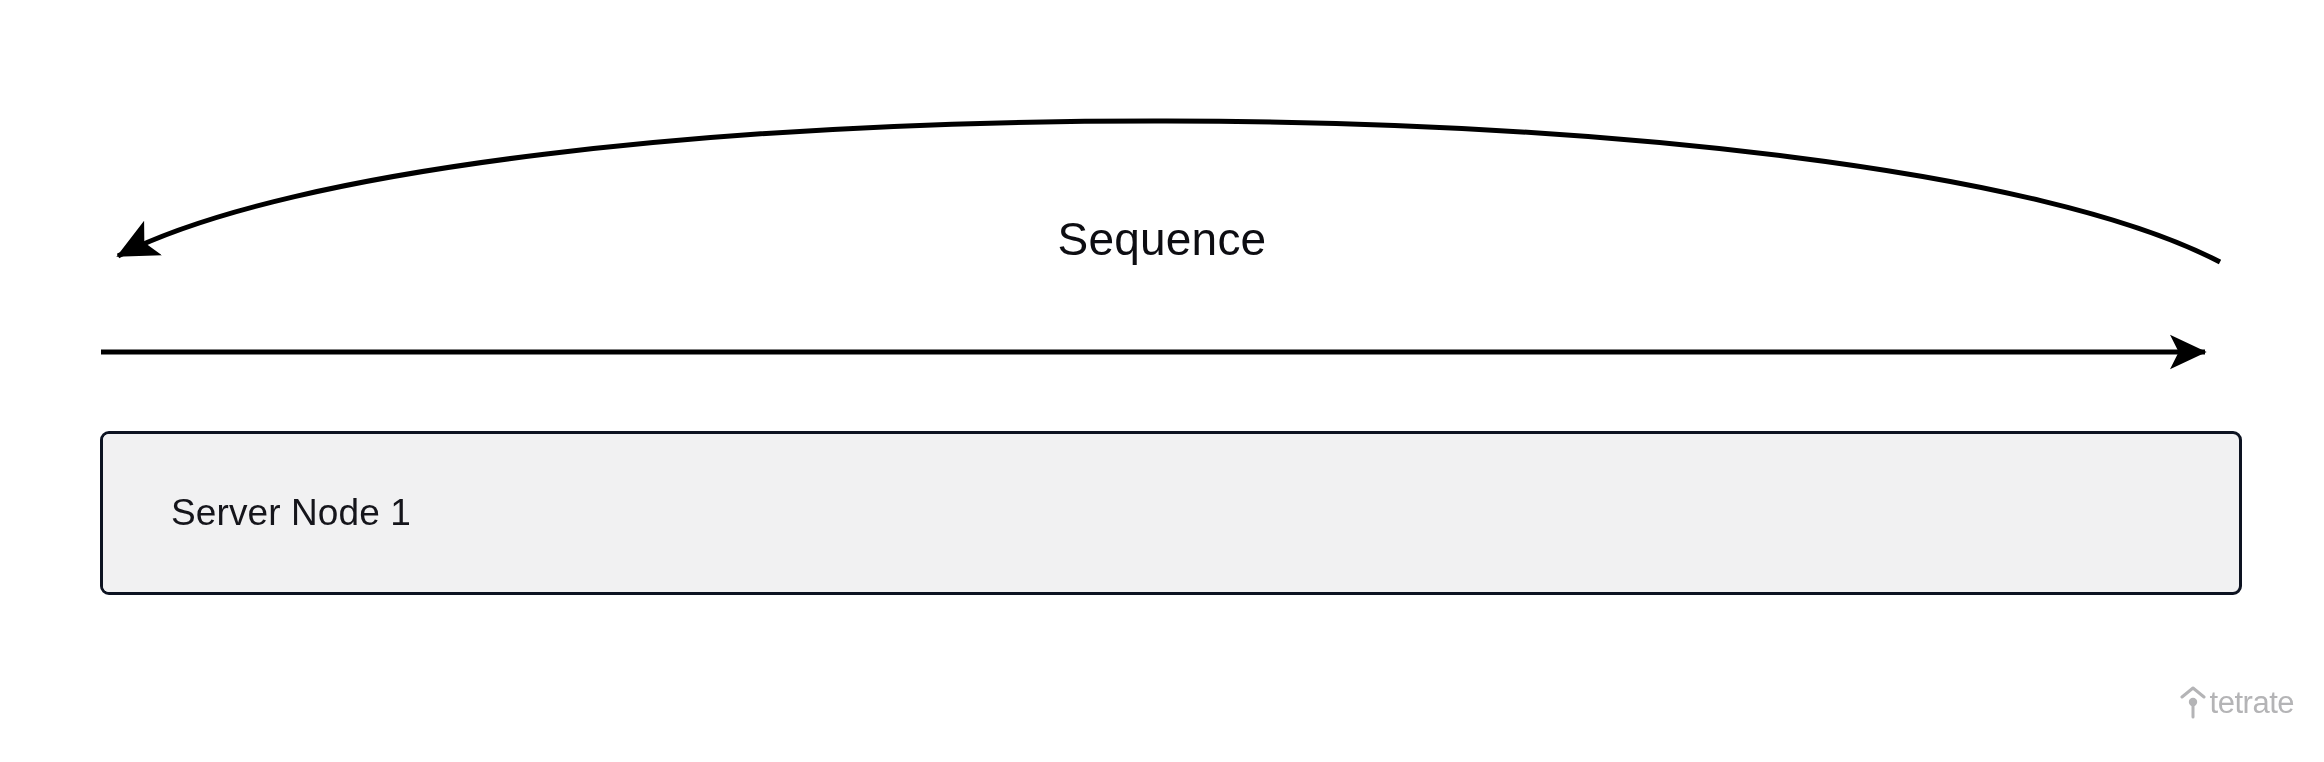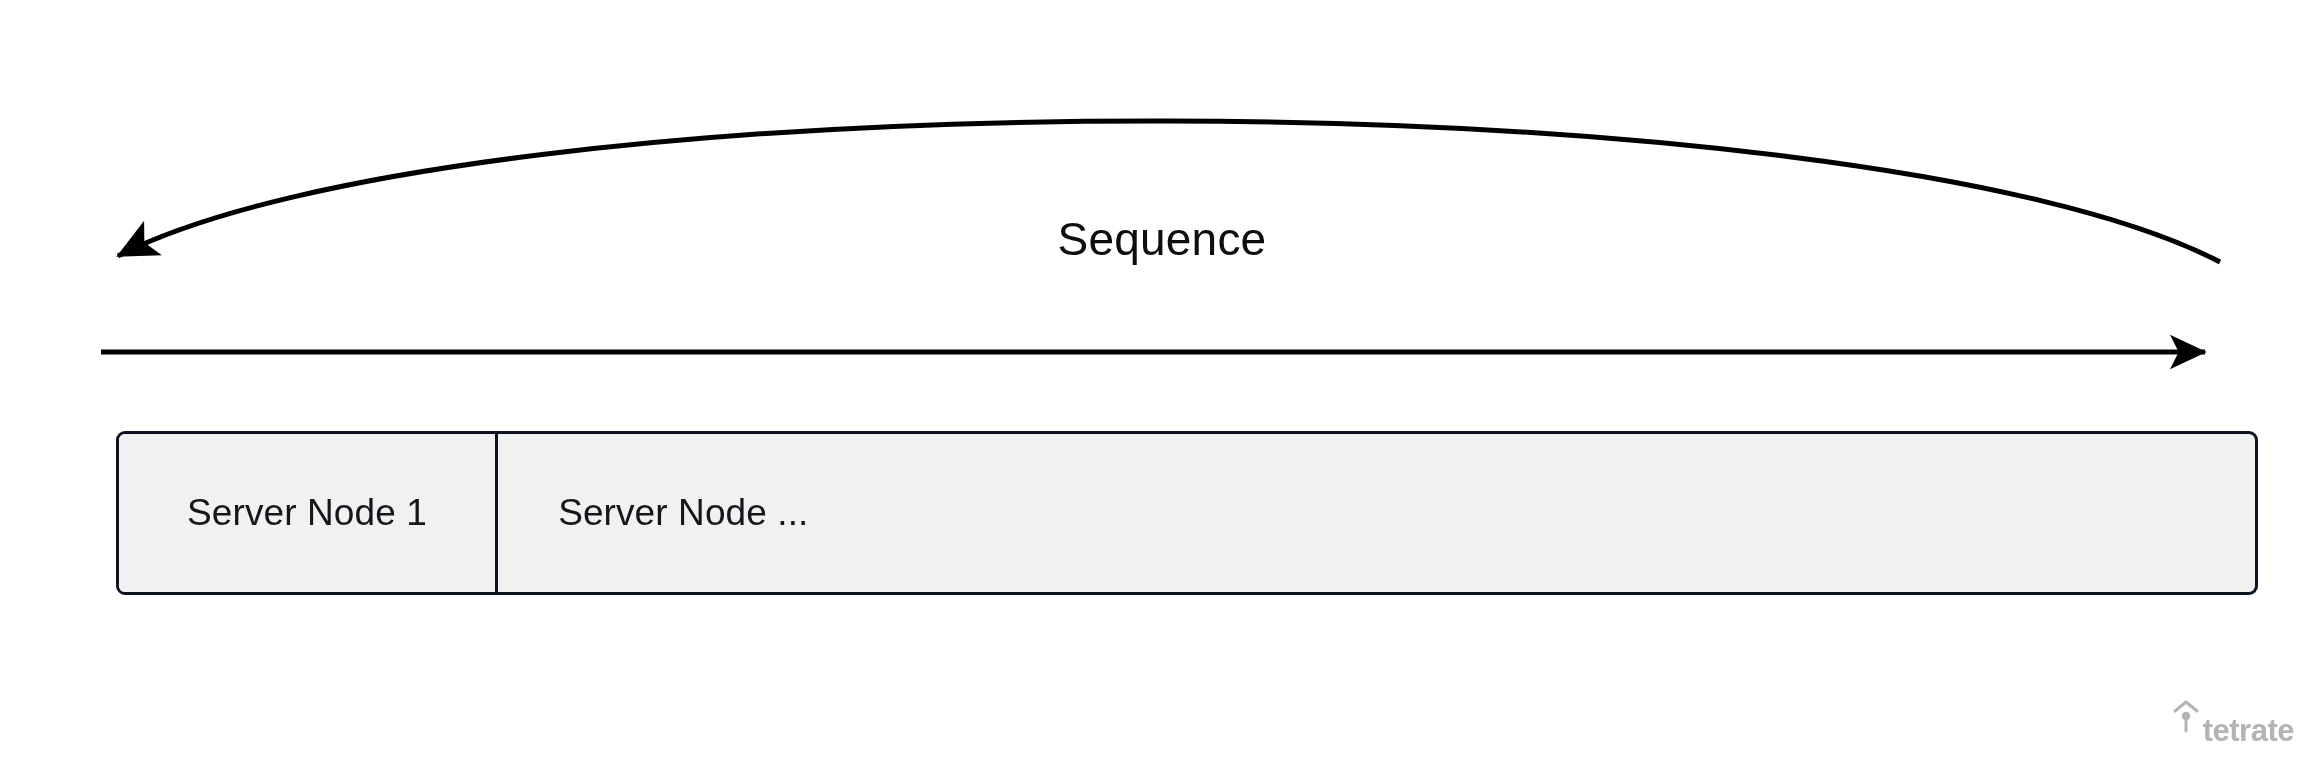--- a/index.html
+++ b/index.html
@@ -52,21 +52,20 @@
     top: 431px;
     width: 2142px;
     height: 164px;
     box-sizing: border-box;
     border: 3px solid #0d1321;
     border-radius: 9px;
     background: #f1f1f2;
     display: flex;
     flex-direction: row;
     overflow: hidden;
-    margin-left: 16px;
   }
   .node-cell {
     box-sizing: border-box;
     height: 100%;
     background: #f1f1f2;
     display: flex;
     align-items: center;
     justify-content: center;
     font-size: 37px;
     line-height: 44px;
@@ -90,25 +89,24 @@
     opacity: 1;
   }
   #watermark-mark {
     display: block;
     width: 26px;
     height: 34px;
   }
   #watermark-text {
     font-size: 31px;
     line-height: 34px;
-    font-weight: bold;
+    font-weight: normal;
     color: #b4b4b6;
     font-family: "Liberation Sans", sans-serif;
     letter-spacing: -0.5px;
-    margin-top: 28px;
   }
 </style>
 </head>
 <body>
 
 <div id="canvas">
 
   <svg id="curve-layer" viewBox="0 0 2324 762" width="2324" height="762" xmlns="http://www.w3.org/2000/svg">
     <defs>
       <marker id="head-left" viewBox="0 0 12 12" refX="10.5" refY="6" markerWidth="9" markerHeight="9" orient="auto-start-reverse" markerUnits="strokeWidth">
@@ -123,23 +121,20 @@
 
     <path d="M 101 352 L 2205 352" fill="none" stroke="#000000" stroke-width="5" stroke-linecap="butt" marker-end="url(#head-right)"></path>
   </svg>
 
   <div id="sequence-label">Sequence</div>
 
   <div id="node-strip">
     <div class="node-cell" style="width:17.6%">
       <span>Server Node 1</span>
     </div>
-    <div class="node-cell" style="width:17.5%">
-      <span>Server Node ...</span>
-    </div>
   </div>
 
   <div id="watermark">
     <svg id="watermark-mark" viewBox="0 0 26 34" xmlns="http://www.w3.org/2000/svg">
       <path d="M 2 11 L 13 2 L 24 11" fill="none" stroke="#b4b4b6" stroke-width="3" stroke-linecap="round" stroke-linejoin="round"></path>
       <circle cx="13" cy="16" r="4.2" fill="#b4b4b6"></circle>
       <path d="M 13 19 L 13 31" fill="none" stroke="#b4b4b6" stroke-width="3" stroke-linecap="round"></path>
     </svg>
     <span id="watermark-text">tetrate</span>
   </div>

